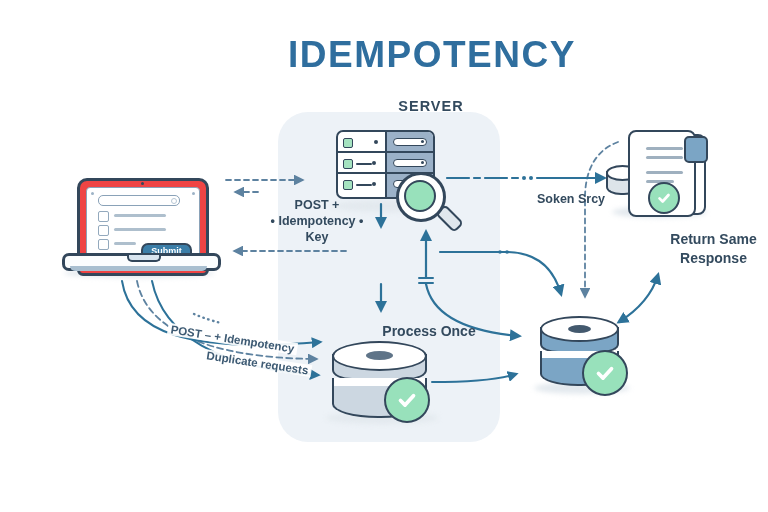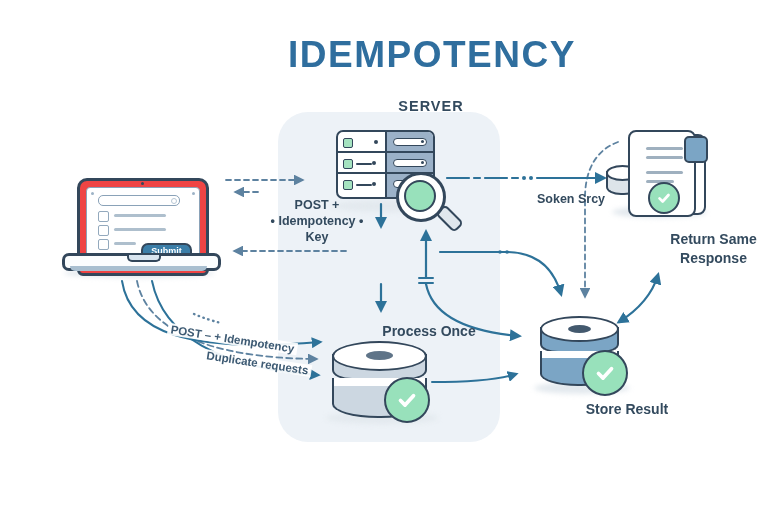--- a/index.html
+++ b/index.html
@@ -197,21 +197,20 @@
     <div class="db-band" style="left:0;top:42px;width:75px;height:26px;background:#7ba5c5;border-radius:0 0 38px 38px / 0 0 12px 12px;"></div>
     <div class="db-ell" style="width:75px;height:22px;">
       <div class="db-hole" style="left:26px;top:7px;width:23px;height:8px;background:#43596e;"></div>
     </div>
   </div>
   <div class="badge" style="left:582px;top:350px;width:42px;height:42px;">
     <svg width="26" height="26" viewBox="0 0 24 24">
       <path d="M6 12.5 l4.2 4.2 L18 8" fill="none" stroke="#ffffff" stroke-width="3.4" stroke-linecap="round" stroke-linejoin="round"></path>
     </svg>
   </div>
-  <div class="lbl" style="left:524px;top:400px;width:110px;font-size:14px;">Store Result</div>
 
   <div class="abs" style="left:606px;top:165px;width:34px;height:34px;">
     <div class="db-band" style="left:0;top:6px;width:29px;height:22px;background:#dde4ea;border-radius:0 0 15px 15px / 0 0 8px 8px;border-width:2px;"></div>
     <div class="db-ell" style="width:29px;height:12px;border-width:2px;"></div>
   </div>
   <div class="page" style="left:646px;top:134px;width:56px;height:77px;"></div>
   <div class="page" style="left:628px;top:130px;width:64px;height:83px;">
     <div class="doc-line" style="left:16px;top:15px;width:37px;"></div>
     <div class="doc-line" style="left:16px;top:24px;width:37px;"></div>
     <div class="doc-line" style="left:16px;top:39px;width:37px;"></div>

